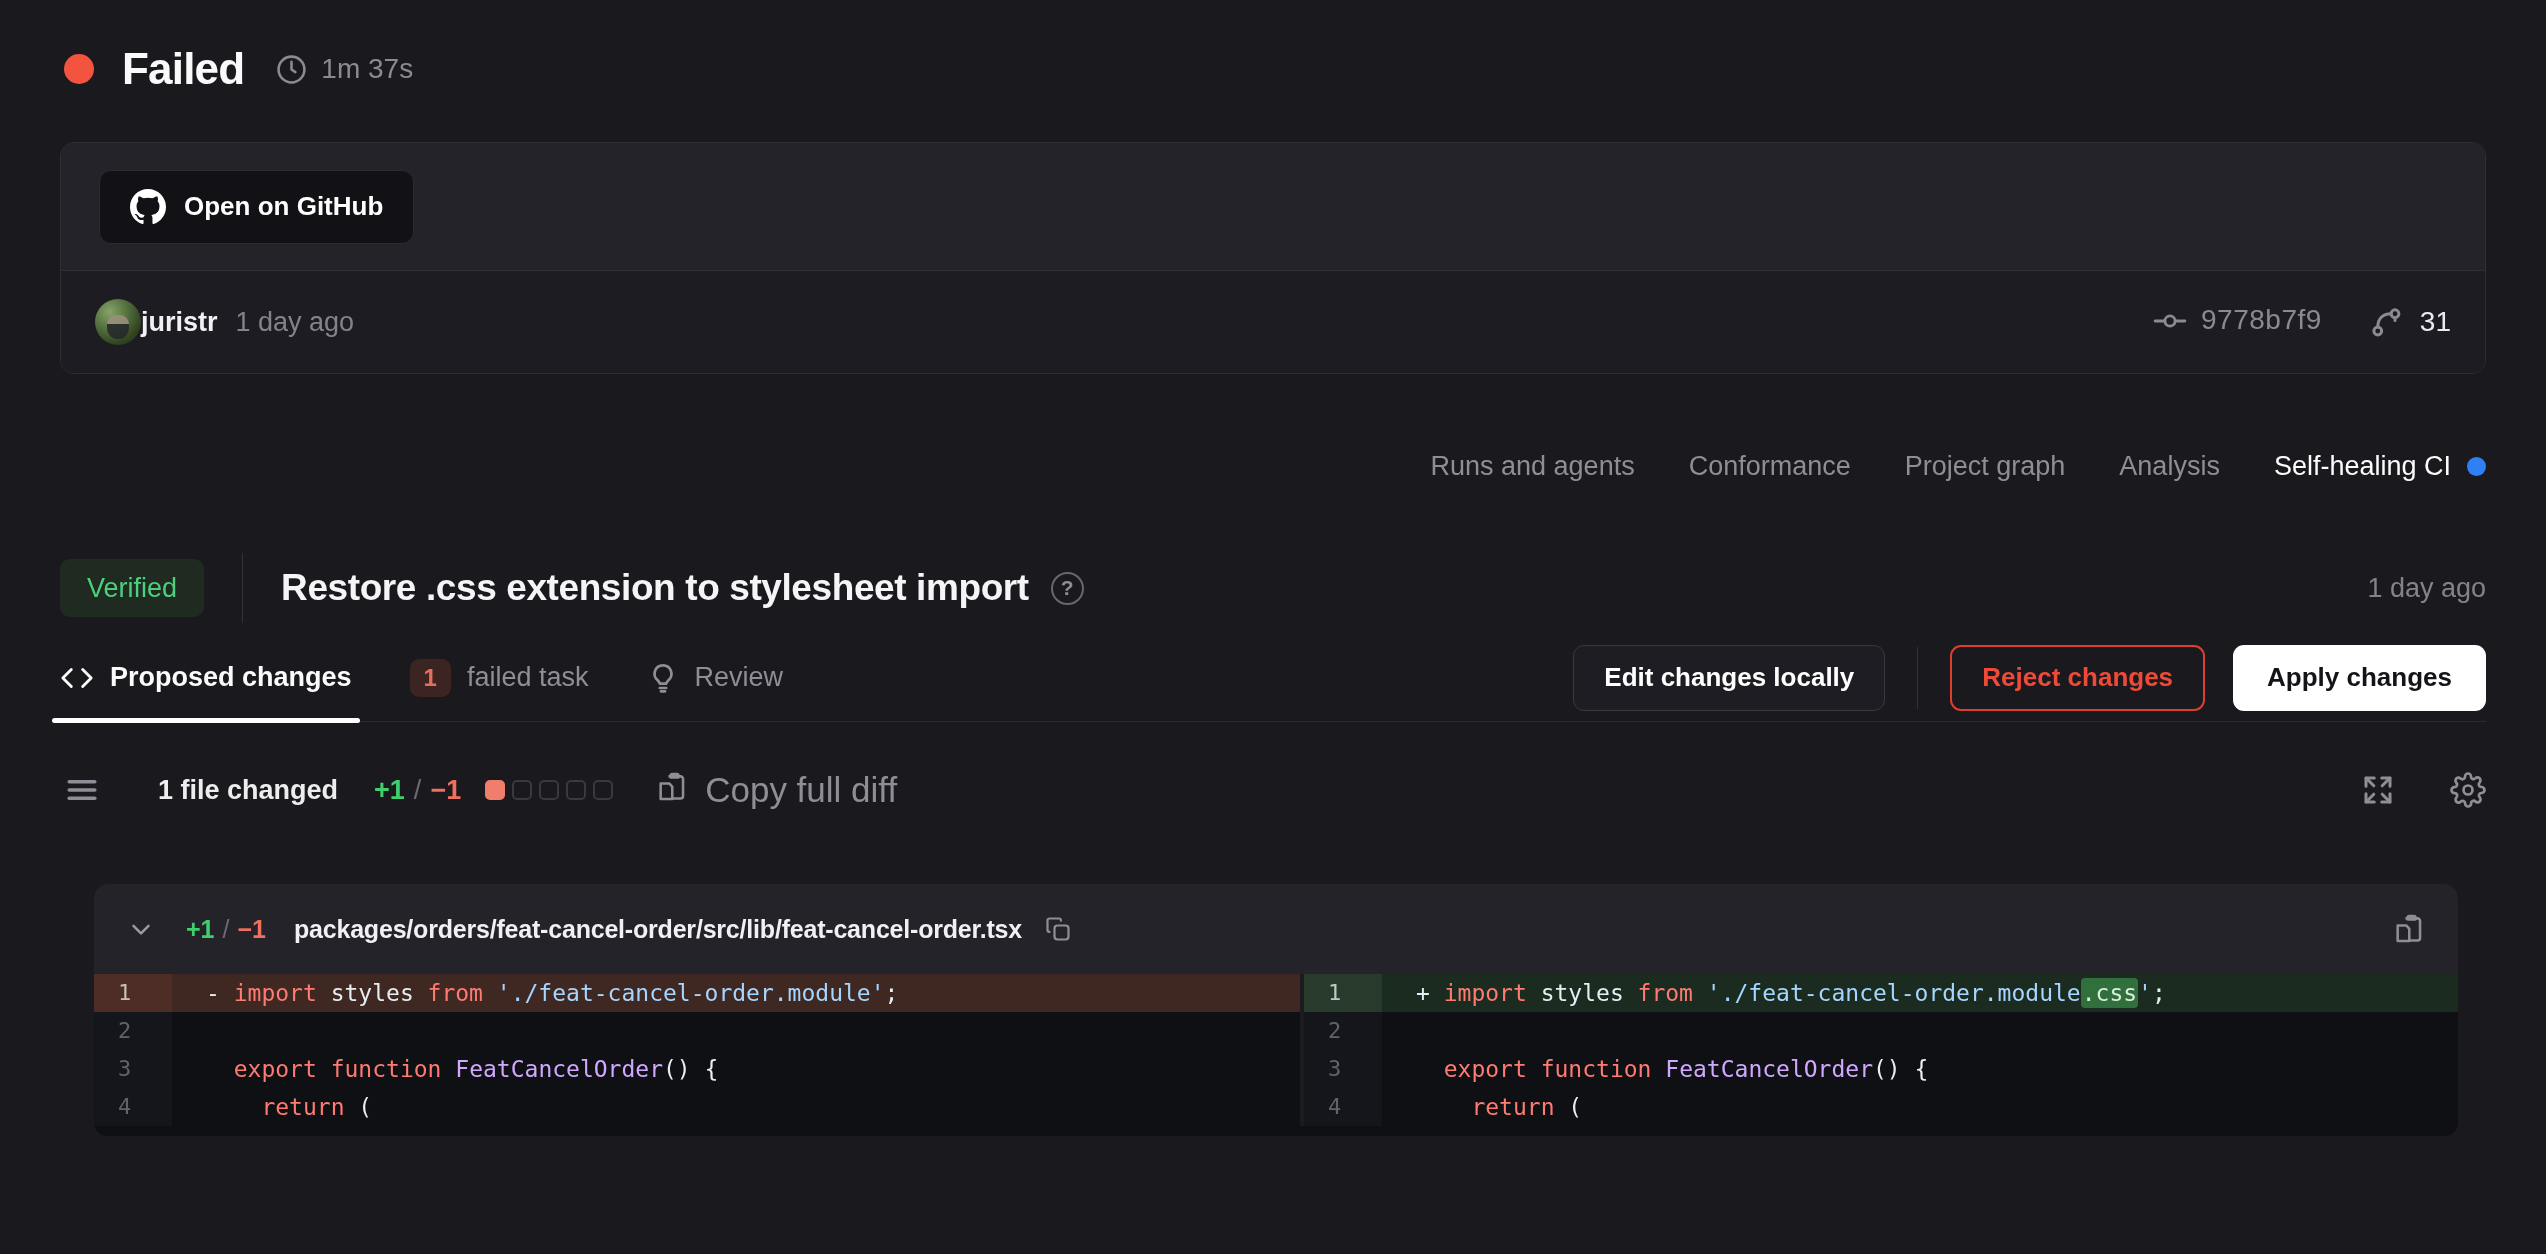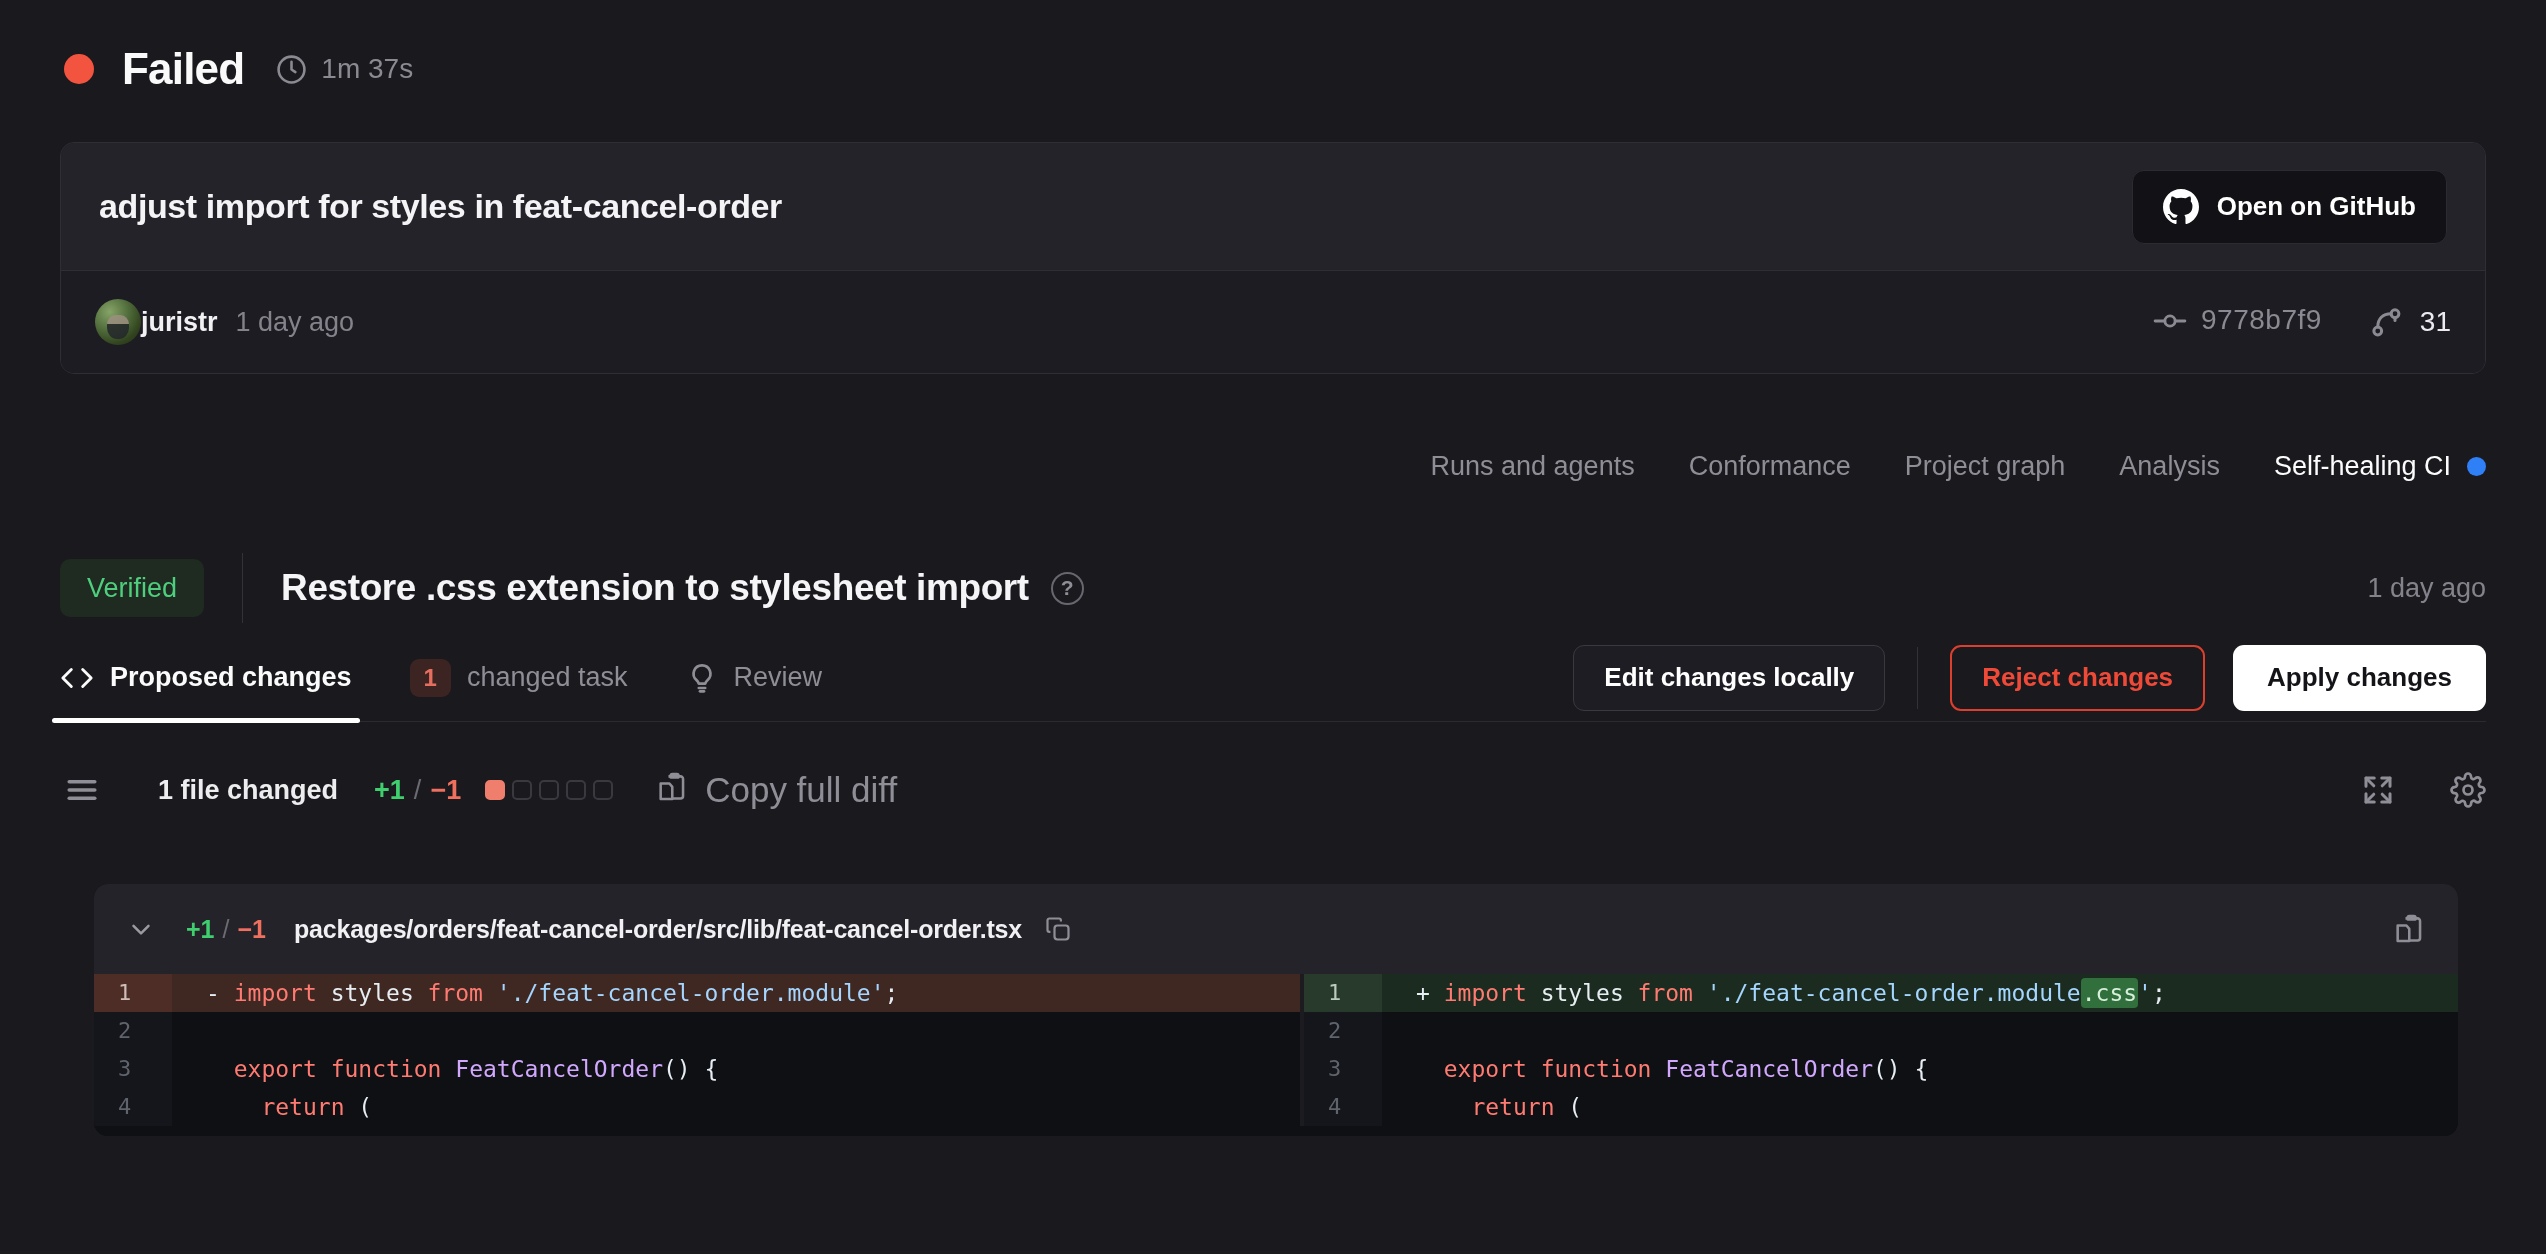--- a/index.html
+++ b/index.html
@@ -114,21 +114,20 @@
     <svg width="31" height="31" viewBox="0 0 24 24" fill="none" stroke="currentColor" stroke-width="2" stroke-linecap="round" stroke-linejoin="round">
         <circle cx="12" cy="12" r="10"></circle>
         <polyline points="12 6 12 12 15 14"></polyline>
       </svg>
   </div>
   <div class="duration">1m 37s</div>
 </div>
 
 <div class="commit-card">
   <div class="card-top">
-    <div class="card-title">adjust import for styles in feat-cancel-order</div>
     <button class="gh-btn">
       <span>
         <svg width="36" height="36" viewBox="0 0 24 24" fill="#ffffff">
             <path d="M12 0C5.37 0 0 5.37 0 12c0 5.3 3.438 9.8 8.205 11.387.6.113.82-.26.82-.577v-2.234c-3.338.726-4.033-1.415-4.033-1.415-.546-1.387-1.333-1.757-1.333-1.757-1.09-.745.083-.73.083-.73 1.205.085 1.84 1.237 1.84 1.237 1.07 1.835 2.807 1.305 3.492.998.108-.776.418-1.305.762-1.605-2.665-.3-5.466-1.332-5.466-5.93 0-1.31.468-2.38 1.235-3.22-.135-.303-.54-1.523.105-3.176 0 0 1.005-.322 3.3 1.23.96-.267 1.98-.399 3-.405 1.02.006 2.04.138 3 .405 2.28-1.552 3.285-1.23 3.285-1.23.645 1.653.24 2.873.12 3.176.765.84 1.23 1.91 1.23 3.22 0 4.61-2.805 5.625-5.475 5.92.42.36.81 1.096.81 2.22v3.293c0 .32.21.694.825.576C20.565 21.795 24 17.295 24 12c0-6.63-5.37-12-12-12z"></path>
           </svg>
       </span>
       <span>Open on GitHub</span>
     </button>
   </div>
   <div class="card-bottom">
@@ -184,21 +183,21 @@
       <svg width="34" height="34" viewBox="0 0 24 24" fill="none" stroke="currentColor" stroke-width="2" stroke-linecap="round" stroke-linejoin="round">
           <polyline points="16 18 22 12 16 6"></polyline>
           <polyline points="8 6 2 12 8 18"></polyline>
         </svg>
     </span>
     <span>Proposed changes</span>
     <span class="tab-underline"></span>
   </div>
   <div class="tab">
     <span class="count-badge">1</span>
-    <span>changed task</span>
+    <span>failed task</span>
   </div>
   <div class="tab">
     <span>
       <svg width="32" height="32" viewBox="0 0 24 24" fill="none" stroke="currentColor" stroke-width="2" stroke-linecap="round" stroke-linejoin="round">
           <path d="M12 2.5a6.3 6.3 0 0 0-4.1 11.1c.8.7 1.4 1.6 1.6 2.6h5c.2-1 .8-1.9 1.6-2.6A6.3 6.3 0 0 0 12 2.5z"></path>
           <line x1="9.6" y1="19.5" x2="14.4" y2="19.5"></line>
           <line x1="10.5" y1="22" x2="13.5" y2="22"></line>
         </svg>
     </span>
     <span>Review</span>

